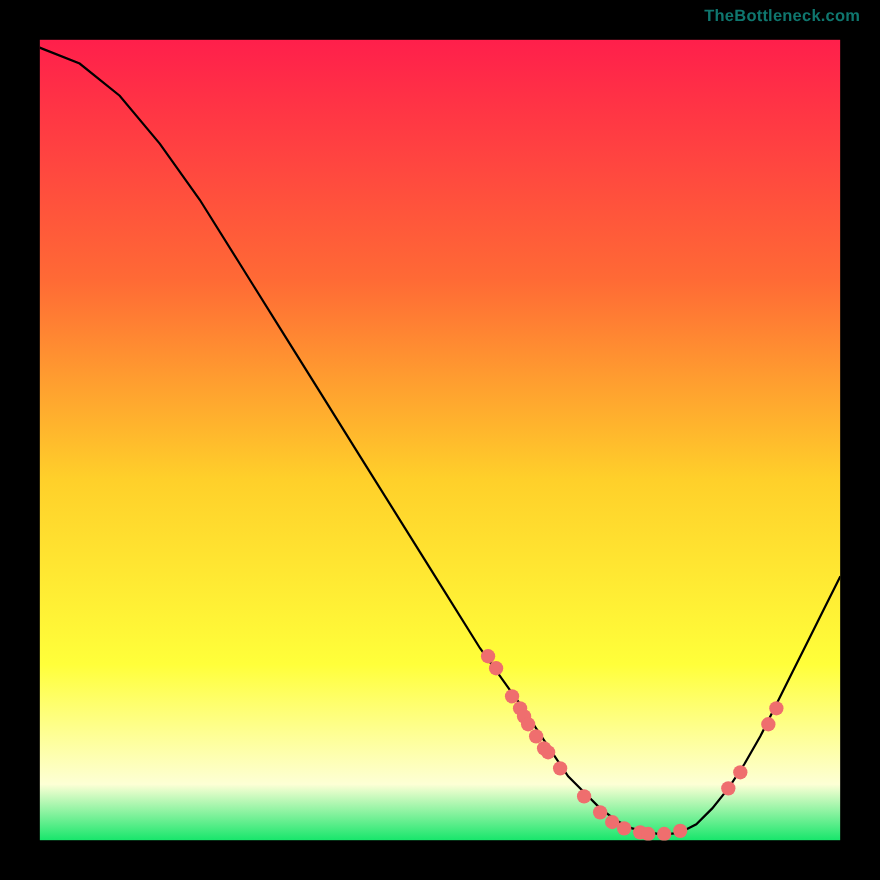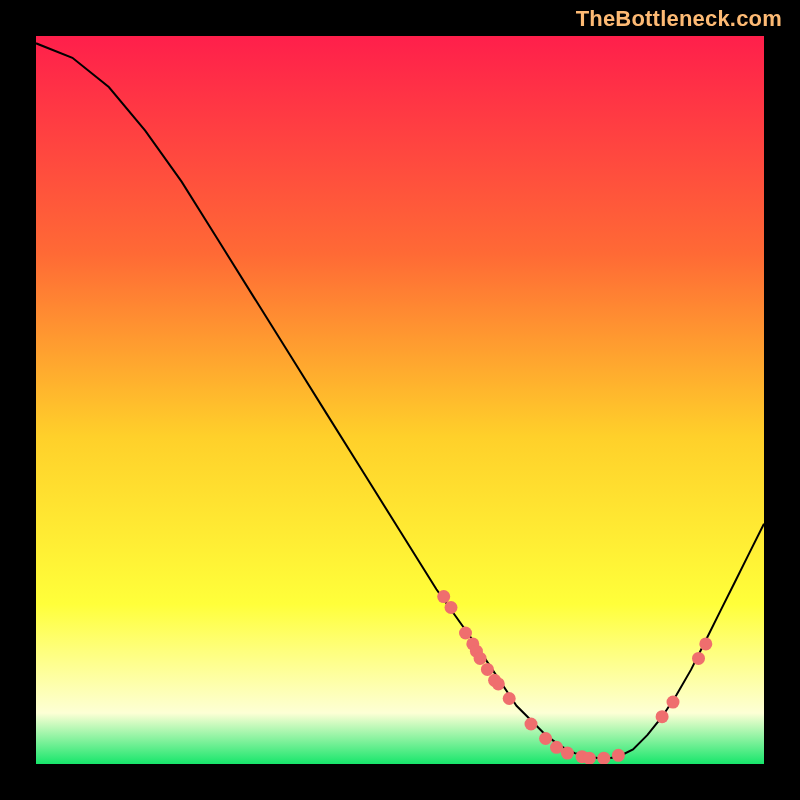--- a/index.html
+++ b/index.html
@@ -14,22 +14,22 @@
   .frame {
     position: relative;
     width: 800px;
     height: 800px;
     background: #000;
   }
   .watermark {
     position: absolute;
     top: 6px;
     right: 18px;
-    color: #fdba74;
-    font-size: 22px;
+    color: #0f766e;
+    font-size: 15px;
     font-weight: 600;
     letter-spacing: 0.2px;
     user-select: none;
   }
   .plot {
     position: absolute;
     left: 36px;
     top: 36px;
     width: 728px;
     height: 728px;

